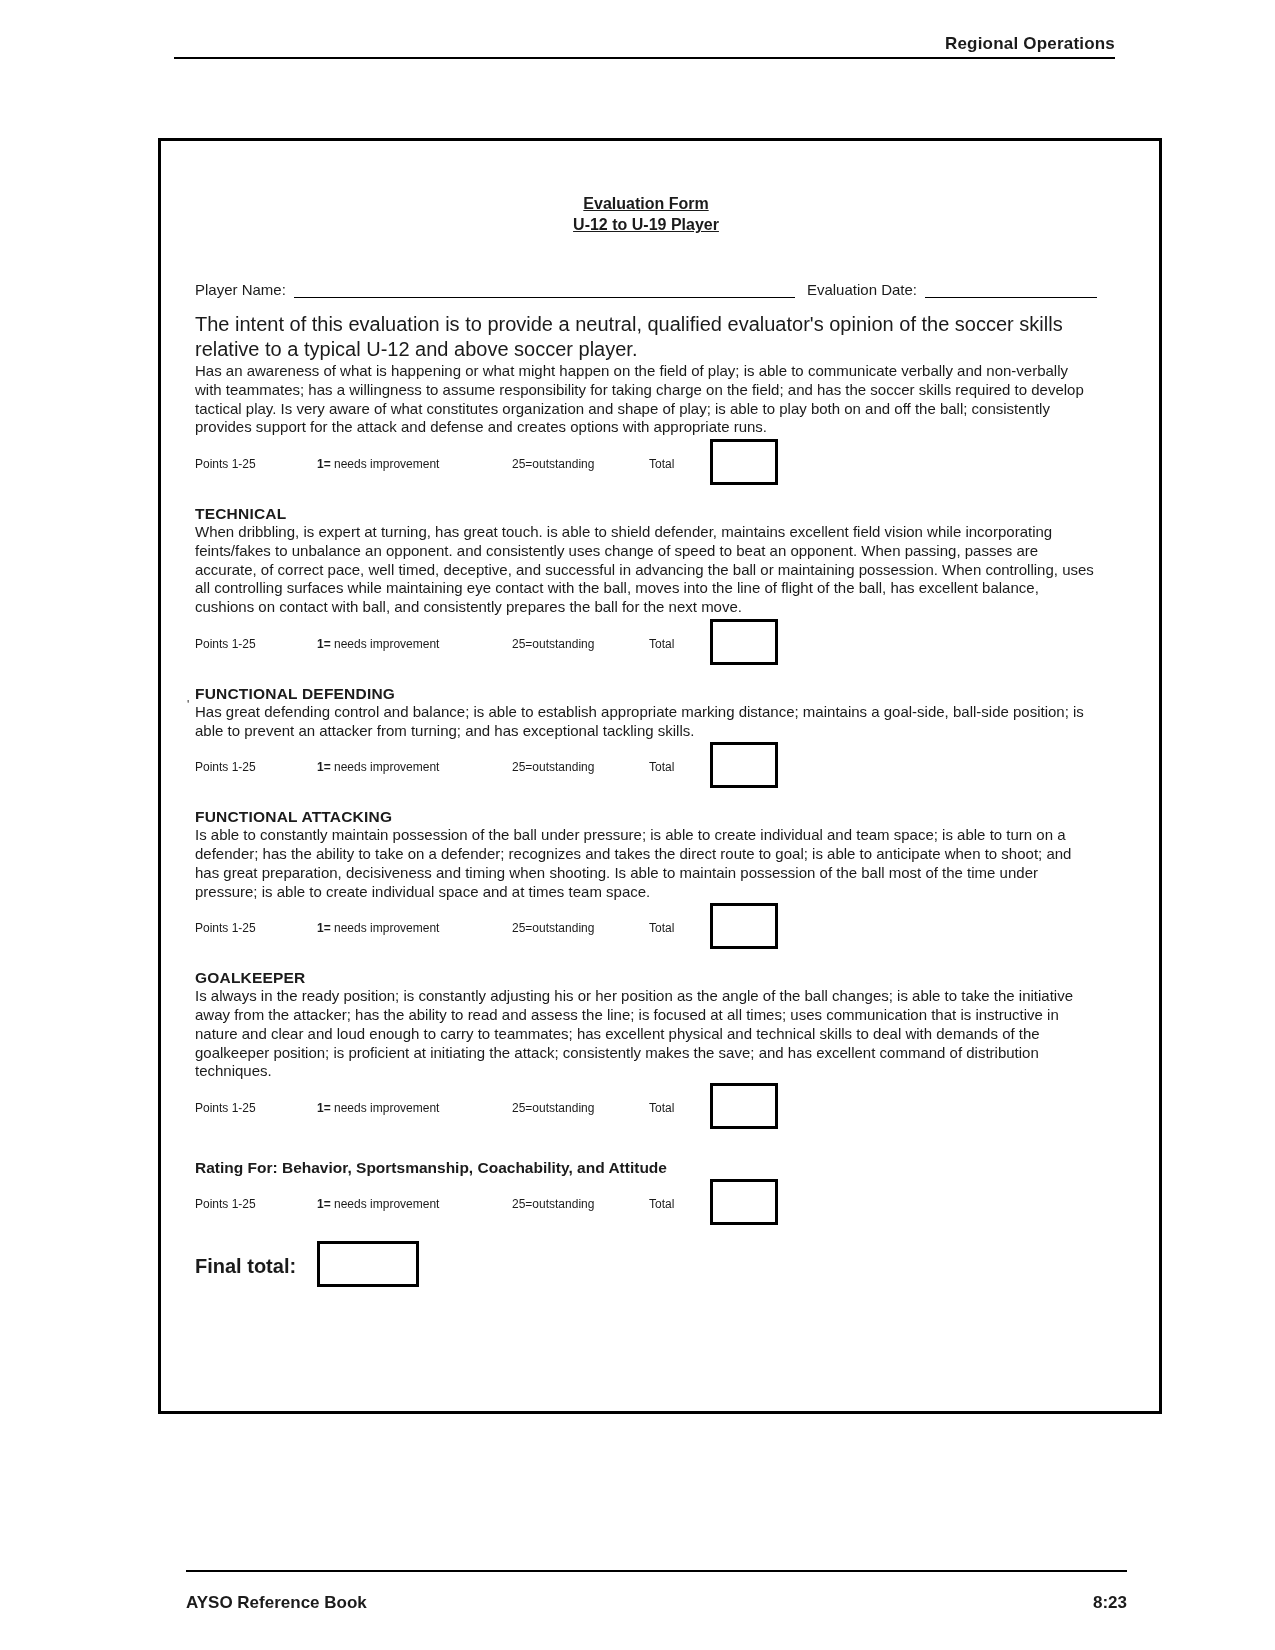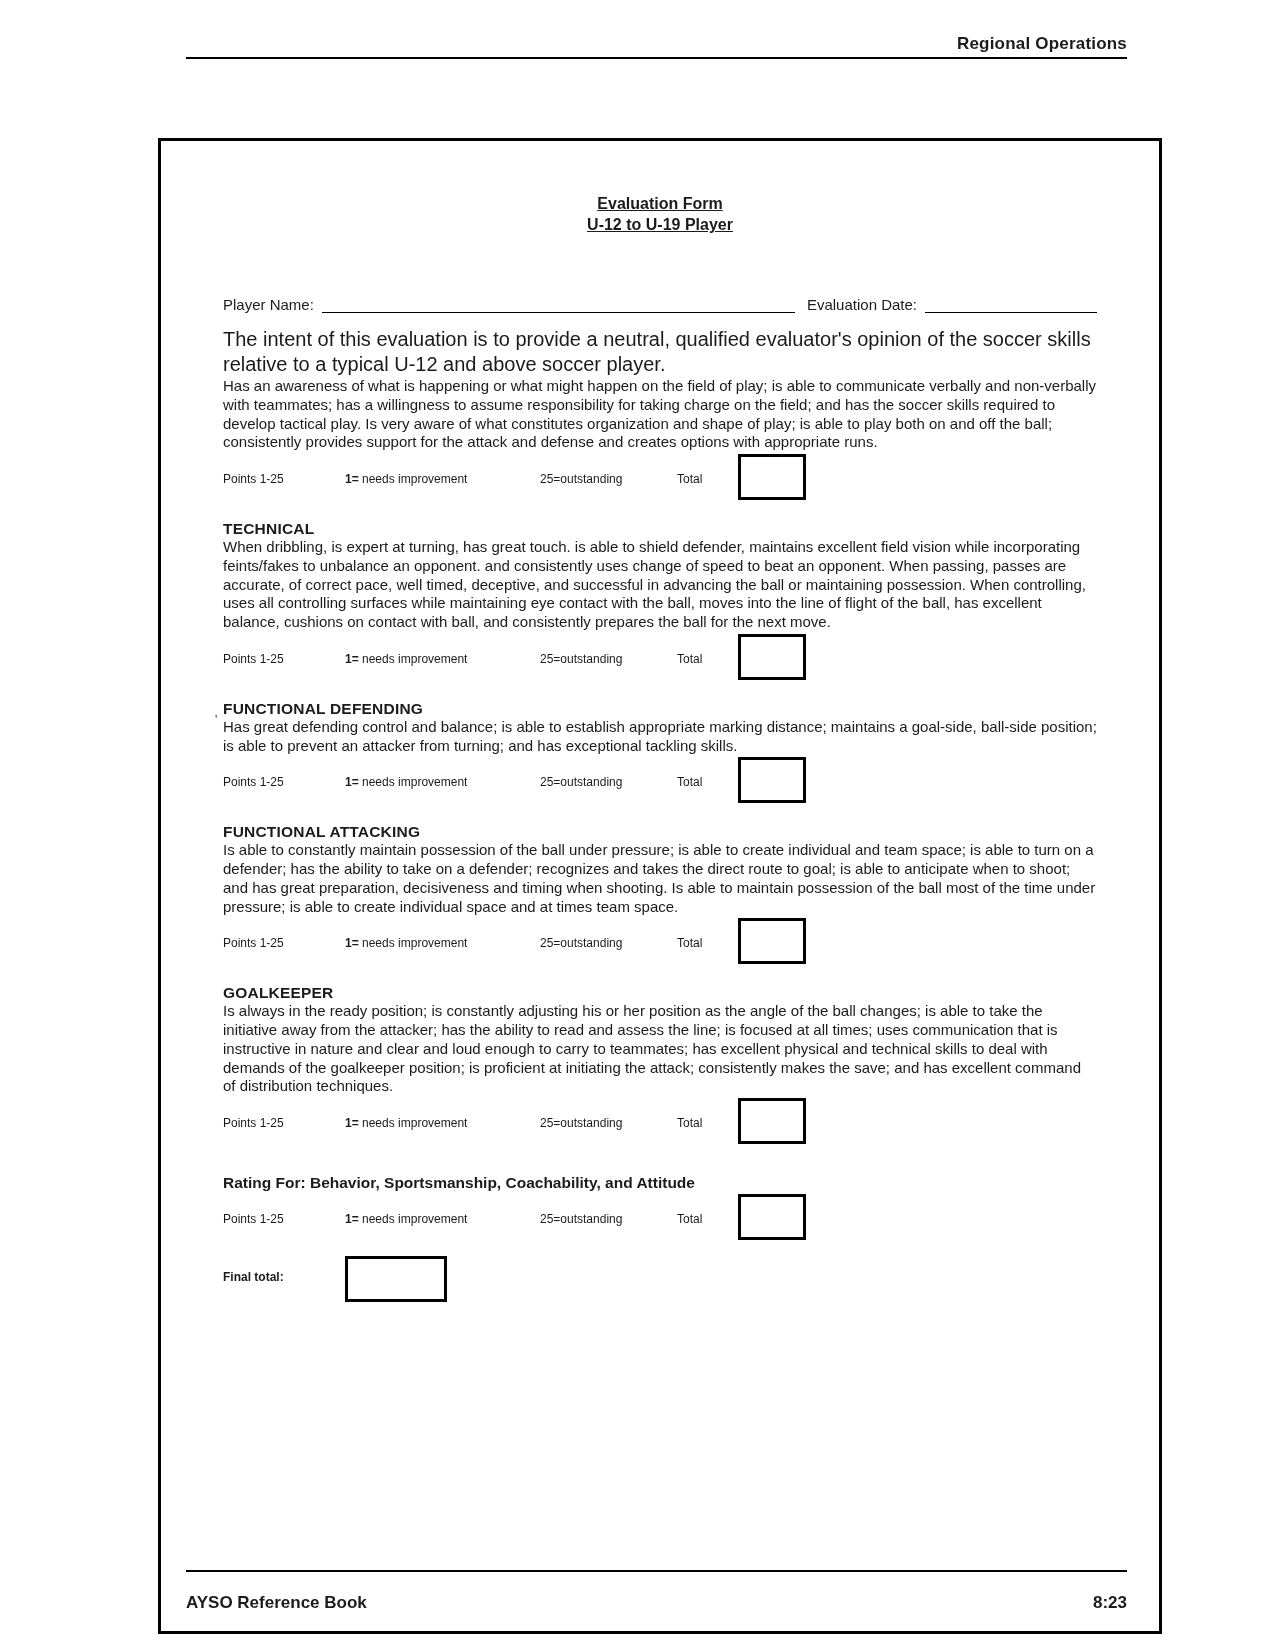--- a/index.html
+++ b/index.html
@@ -7,37 +7,37 @@
   .page {
     position:relative;
     width:1275px; height:1650px;
     background:#ffffff;
     font-family:"Liberation Sans", sans-serif;
     color:#1b1b1b;
     overflow:hidden;
   }
 
   
-  .pg-header { position:absolute; left:186px; width:941px; top:34px; text-align:right; }
+  .pg-header { position:absolute; left:174px; width:941px; top:34px; text-align:right; }
   .pg-header .h1 { font-size:17px; font-weight:700; letter-spacing:.2px; }
   .pg-header .rule { border-top:2.5px solid #000; margin-top:3px; }
   .pg-header .h2 { font-size:17px; font-weight:400; color:#2e2e2e; margin-top:3px; }
 
   
   .form-box {
     position:absolute; left:158px; top:138px;
-    width:1004px; height:1496px;
+    width:1004px; height:1276px;
     border:3px solid #000;
-    padding:52px 62px 0 62px;
+    padding:52px 62px 0 34px;
   }
 
   .form-title { text-align:center; font-size:16px; font-weight:700; line-height:21px; }
   .form-title .t { text-decoration:underline; }
 
-  .player-row { margin-top:59px; display:flex; align-items:flex-end; font-size:15px; }
+  .player-row { margin-top:44px; display:flex; align-items:flex-end; font-size:15px; }
   .player-row .lbl { white-space:nowrap; padding-right:8px; }
   .blank { border-bottom:1.5px solid #000; height:19px; display:inline-block; }
   .blank.name { flex:1 1 auto; margin-right:12px; }
   .blank.date { width:172px; }
 
   .intro { margin-top:14px; font-size:20px; line-height:1.25; }
 
   .section-head { margin-top:16px; font-size:15.5px; font-weight:700; letter-spacing:.2px; }
   .section-body { font-size:15px; line-height:1.25; position:relative; }
   .prefix-mark { position:absolute; left:-8px; top:-5px; font-size:12px; color:#2e2e2e; }
@@ -51,21 +51,21 @@
   .pr-total  { left:454px; }
   .total-box {
     position:absolute; left:515px; top:0;
     width:68px; height:46px;
     border:3px solid #000; background:#fff;
   }
 
   .rating-head { margin-top:26px; font-size:15.5px; font-weight:700; }
 
   .final-row { position:relative; height:50px; margin-top:12px; }
-  .final-label { position:absolute; left:0; top:14px; font-size:12px; font-weight:700; }
+  .final-label { position:absolute; left:0; top:14px; font-size:20px; font-weight:700; }
   .final-box {
     position:absolute; left:122px; top:0;
     width:102px; height:46px;
     border:3px solid #000; background:#fff;
   }
 
   
   .pg-footer { position:absolute; left:186px; width:941px; top:1570px; }
   .pg-footer .rule { border-top:2px solid #000; }
   .pg-footer .row { display:flex; justify-content:space-between; margin-top:21px; }

